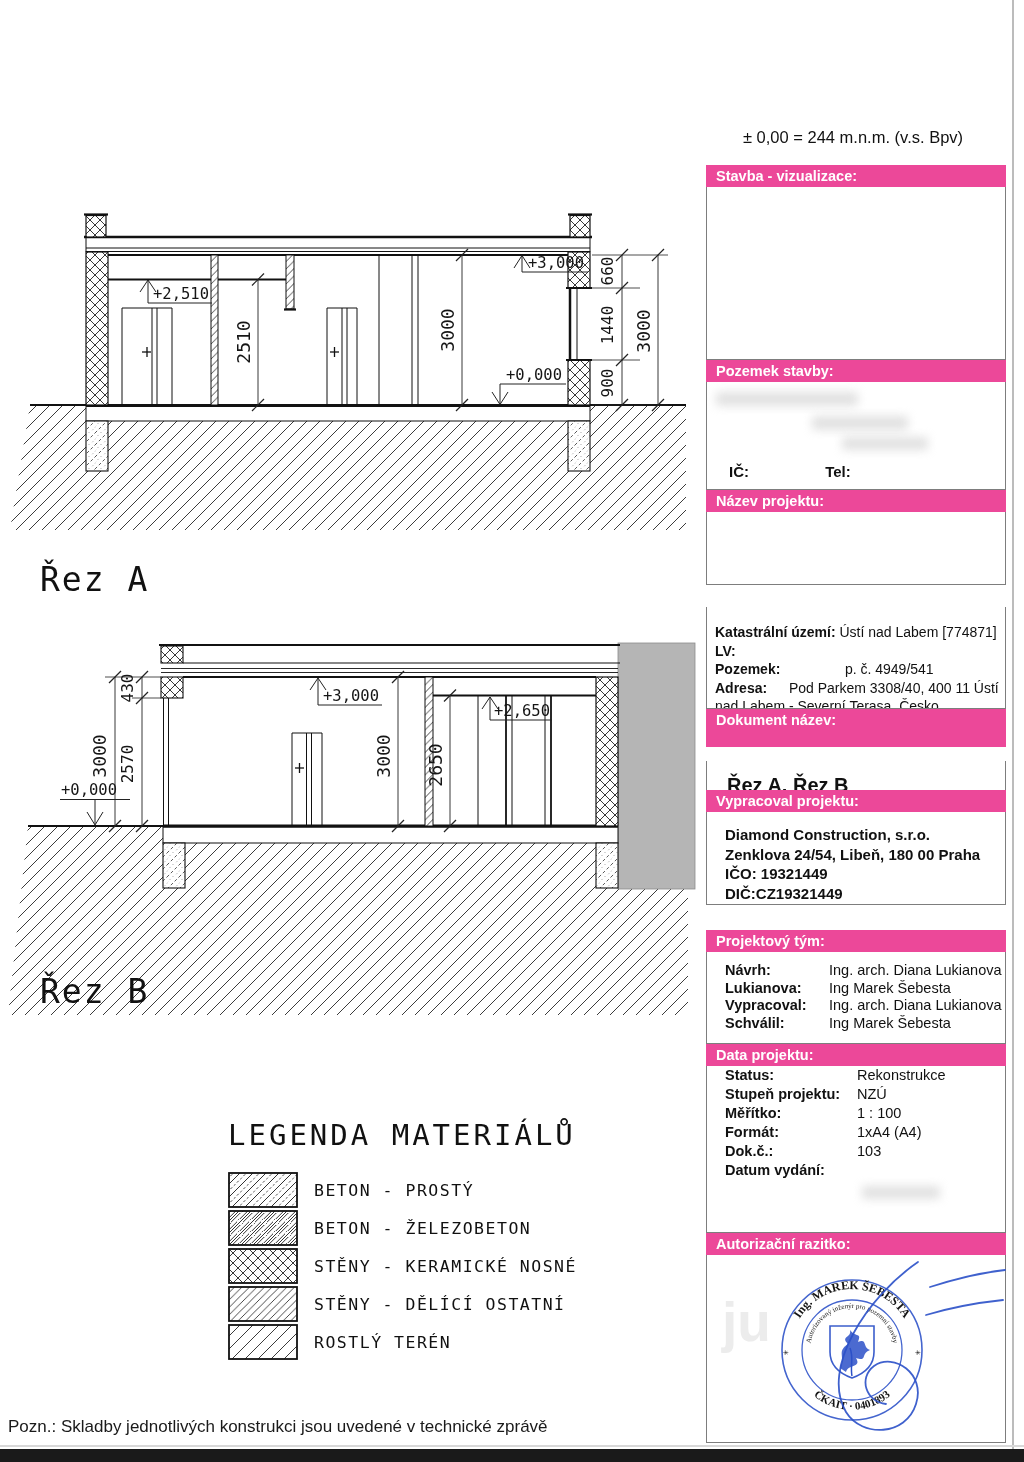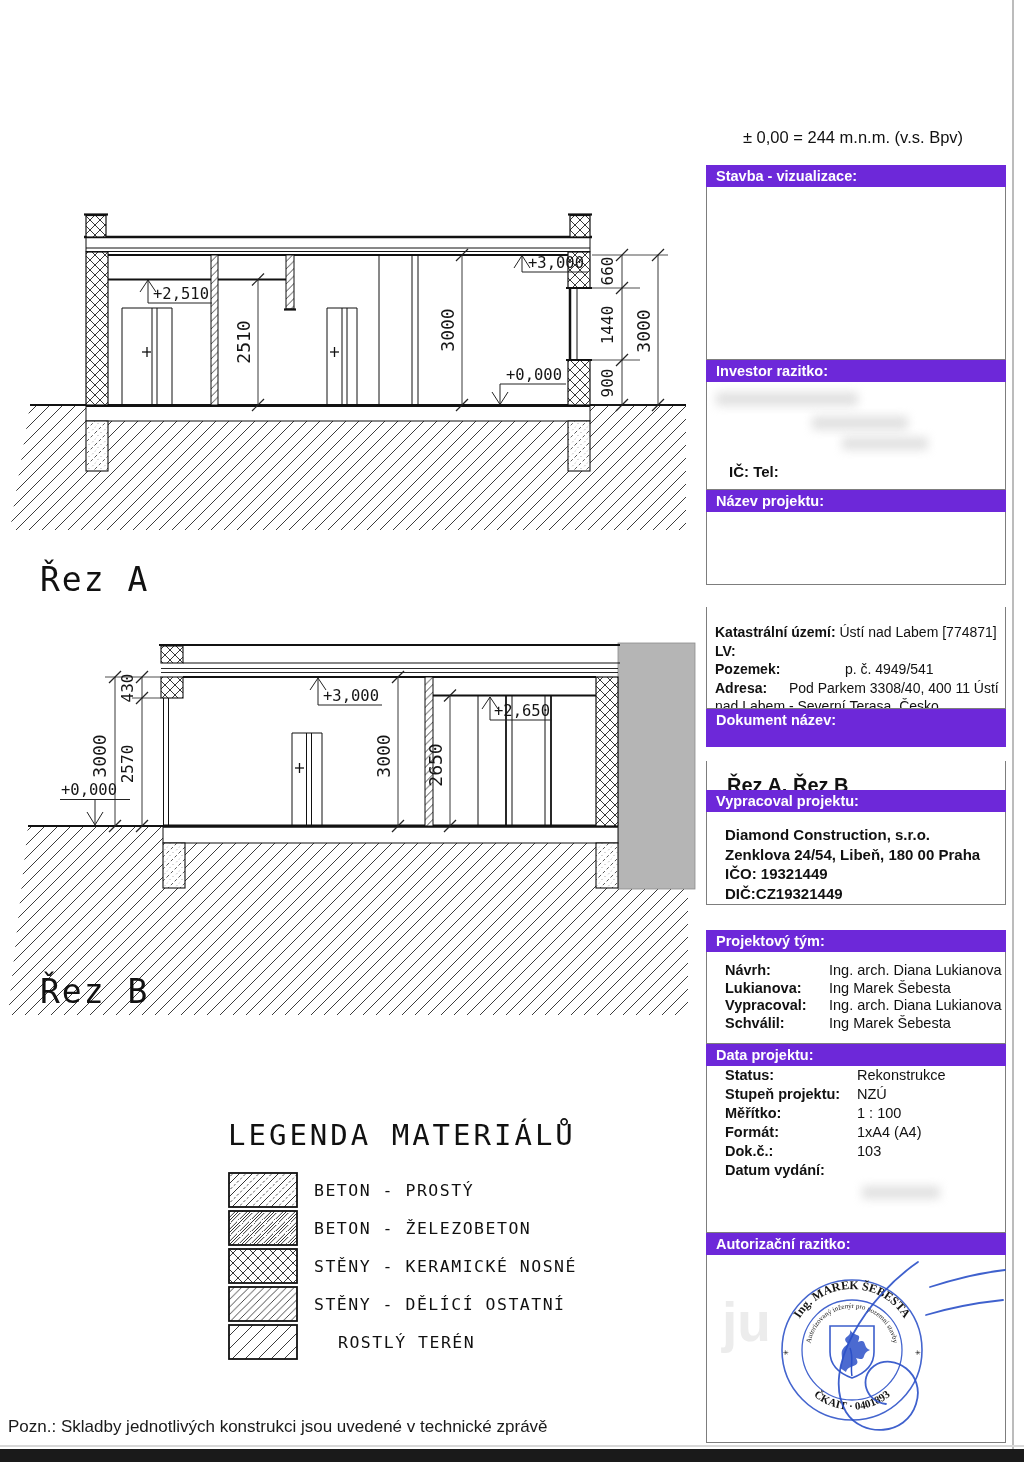--- a/index.html
+++ b/index.html
@@ -13,36 +13,36 @@
   .dim{font-size:18px}
   .dimS{font-size:16px}
   .lvl{font-size:15.5px}
   
   #legend-title{font-size:29px;letter-spacing:3px;white-space:nowrap}
   .leg-row{position:absolute;left:228px;height:36px;display:flex;align-items:center}
   .leg-label{font-family:"DejaVu Sans Mono",monospace;font-size:16.5px;letter-spacing:1.5px;
              margin-left:16px;white-space:nowrap}
   .leg-swatch{width:70px;height:36px;flex:0 0 70px}
   
-  .bar{position:absolute;left:706px;width:300px;height:38px;background:#6d28d9;color:#fff;
+  .bar{position:absolute;left:706px;width:300px;height:38px;background:#ec4899;color:#fff;
        font-size:14.5px;font-weight:bold;line-height:22px;padding-left:10px;box-sizing:border-box;
        white-space:nowrap}
   .box{position:absolute;left:706px;width:300px;background:#fff;border:1px solid #7d7d7d;
        border-top:none;box-sizing:border-box;overflow:hidden}
   .b-stavba{top:165px}.x-stavba{top:187px;height:173px}
   .b-investor{top:360px}.x-investor{top:382px;height:108px}
   .b-nazev{top:490px}.x-nazev{top:512px;height:73px}
   .b-misto{top:619px}.x-misto{top:607px;height:102px}
   .b-dokument{top:709px}.x-dokument{top:761px;height:68px}
   .b-zhotovitel{top:790px}.x-zhotovitel{top:812px;height:93px}
   .b-tym{top:930px}.x-tym{top:952px;height:92px}
   .b-data{top:1044px}.x-data{top:1066px;height:167px}
   .b-razitko{top:1233px}.x-razitko{top:1255px;height:188px}
   .ic-row{position:absolute;bottom:9px;left:22px;font-weight:bold;font-size:15px}
-  .ic-row .tel{}
+  .ic-row .tel{margin-left:72px}
   .x-misto .mrow{font-size:14px;line-height:18.5px;padding-left:8px;white-space:nowrap}
   .x-misto{padding-top:16px}
   .mlab{font-weight:bold}
   .w126{display:inline-block;width:126px}
   .w70{display:inline-block;width:70px}
   .ind80{padding-left:78px}
   .doc-title{font-size:20px;font-weight:bold;padding:13px 0 0 20px}
   .x-zhotovitel div{font-size:15px;font-weight:bold;line-height:19.5px;padding-left:18px}
   .x-zhotovitel{padding-top:13px}
   .x-tym{padding-top:10px}
@@ -348,27 +348,27 @@
     <rect x="1" y="1" width="68" height="34" fill="#fff"></rect>
     <rect x="1" y="1" width="68" height="34" fill="url(#pat-delici)" stroke="#111" stroke-width="1.8"></rect>
   </svg>
   <span class="leg-label">STĚNY - DĚLÍCÍ OSTATNÍ</span>
 </div>
 <div class="abs leg-row" style="top:1324px">
   <svg class="leg-swatch" viewBox="0 0 70 36">
     <rect x="1" y="1" width="68" height="34" fill="#fff"></rect>
     <rect x="1" y="1" width="68" height="34" fill="url(#pat-teren)" stroke="#111" stroke-width="1.8"></rect>
   </svg>
-  <span class="leg-label" style="margin-left:40px">ROSTLÝ TERÉN</span>
+  <span class="leg-label" style="margin-left:16px">ROSTLÝ TERÉN</span>
 </div>
 
 <div class="bar b-stavba">Stavba - vizualizace:</div>
 <div class="box x-stavba"></div>
 
-<div class="bar b-investor">Investor razitko:</div>
+<div class="bar b-investor">Pozemek stavby:</div>
 <div class="box x-investor">
   <div class="ic-row">
     <span>IČ:</span>
     <span class="tel">Tel:</span>
   </div>
 </div>
 <div class="abs blob" style="left:716px;top:392px;width:142px;height:14px"></div>
 <div class="abs blob" style="left:812px;top:416px;width:96px;height:14px"></div>
 <div class="abs blob" style="left:842px;top:437px;width:86px;height:13px"></div>
 

